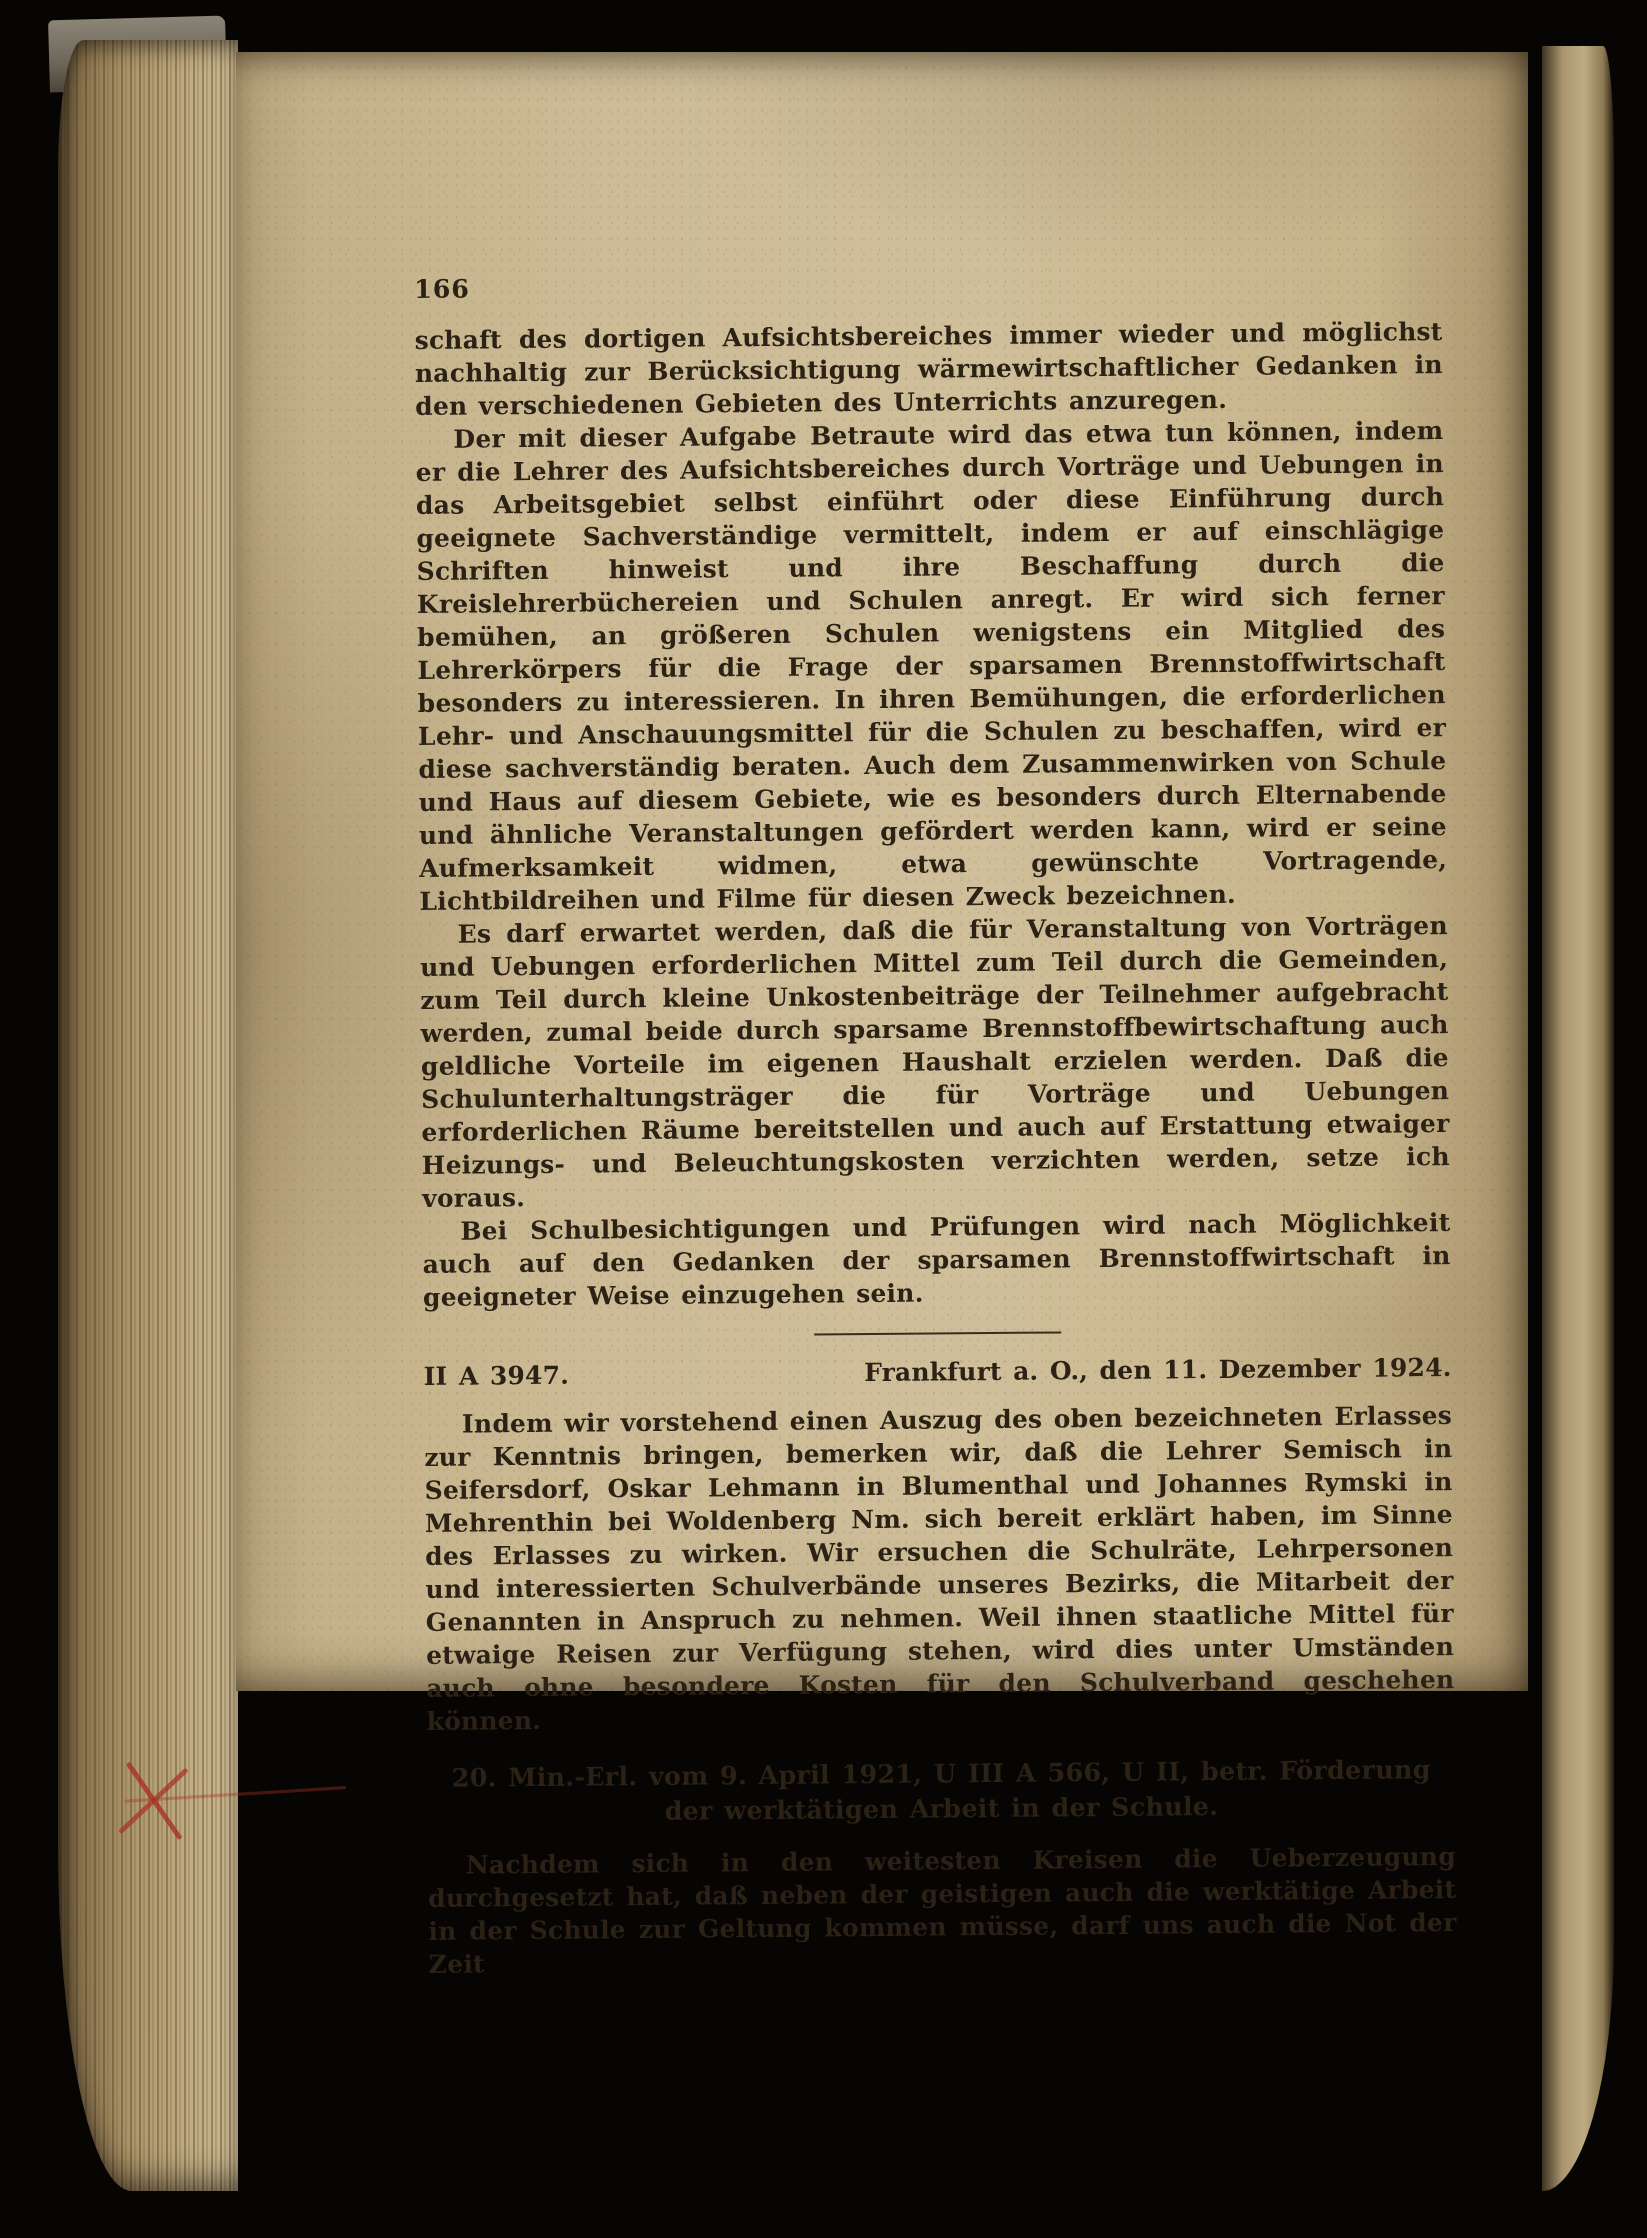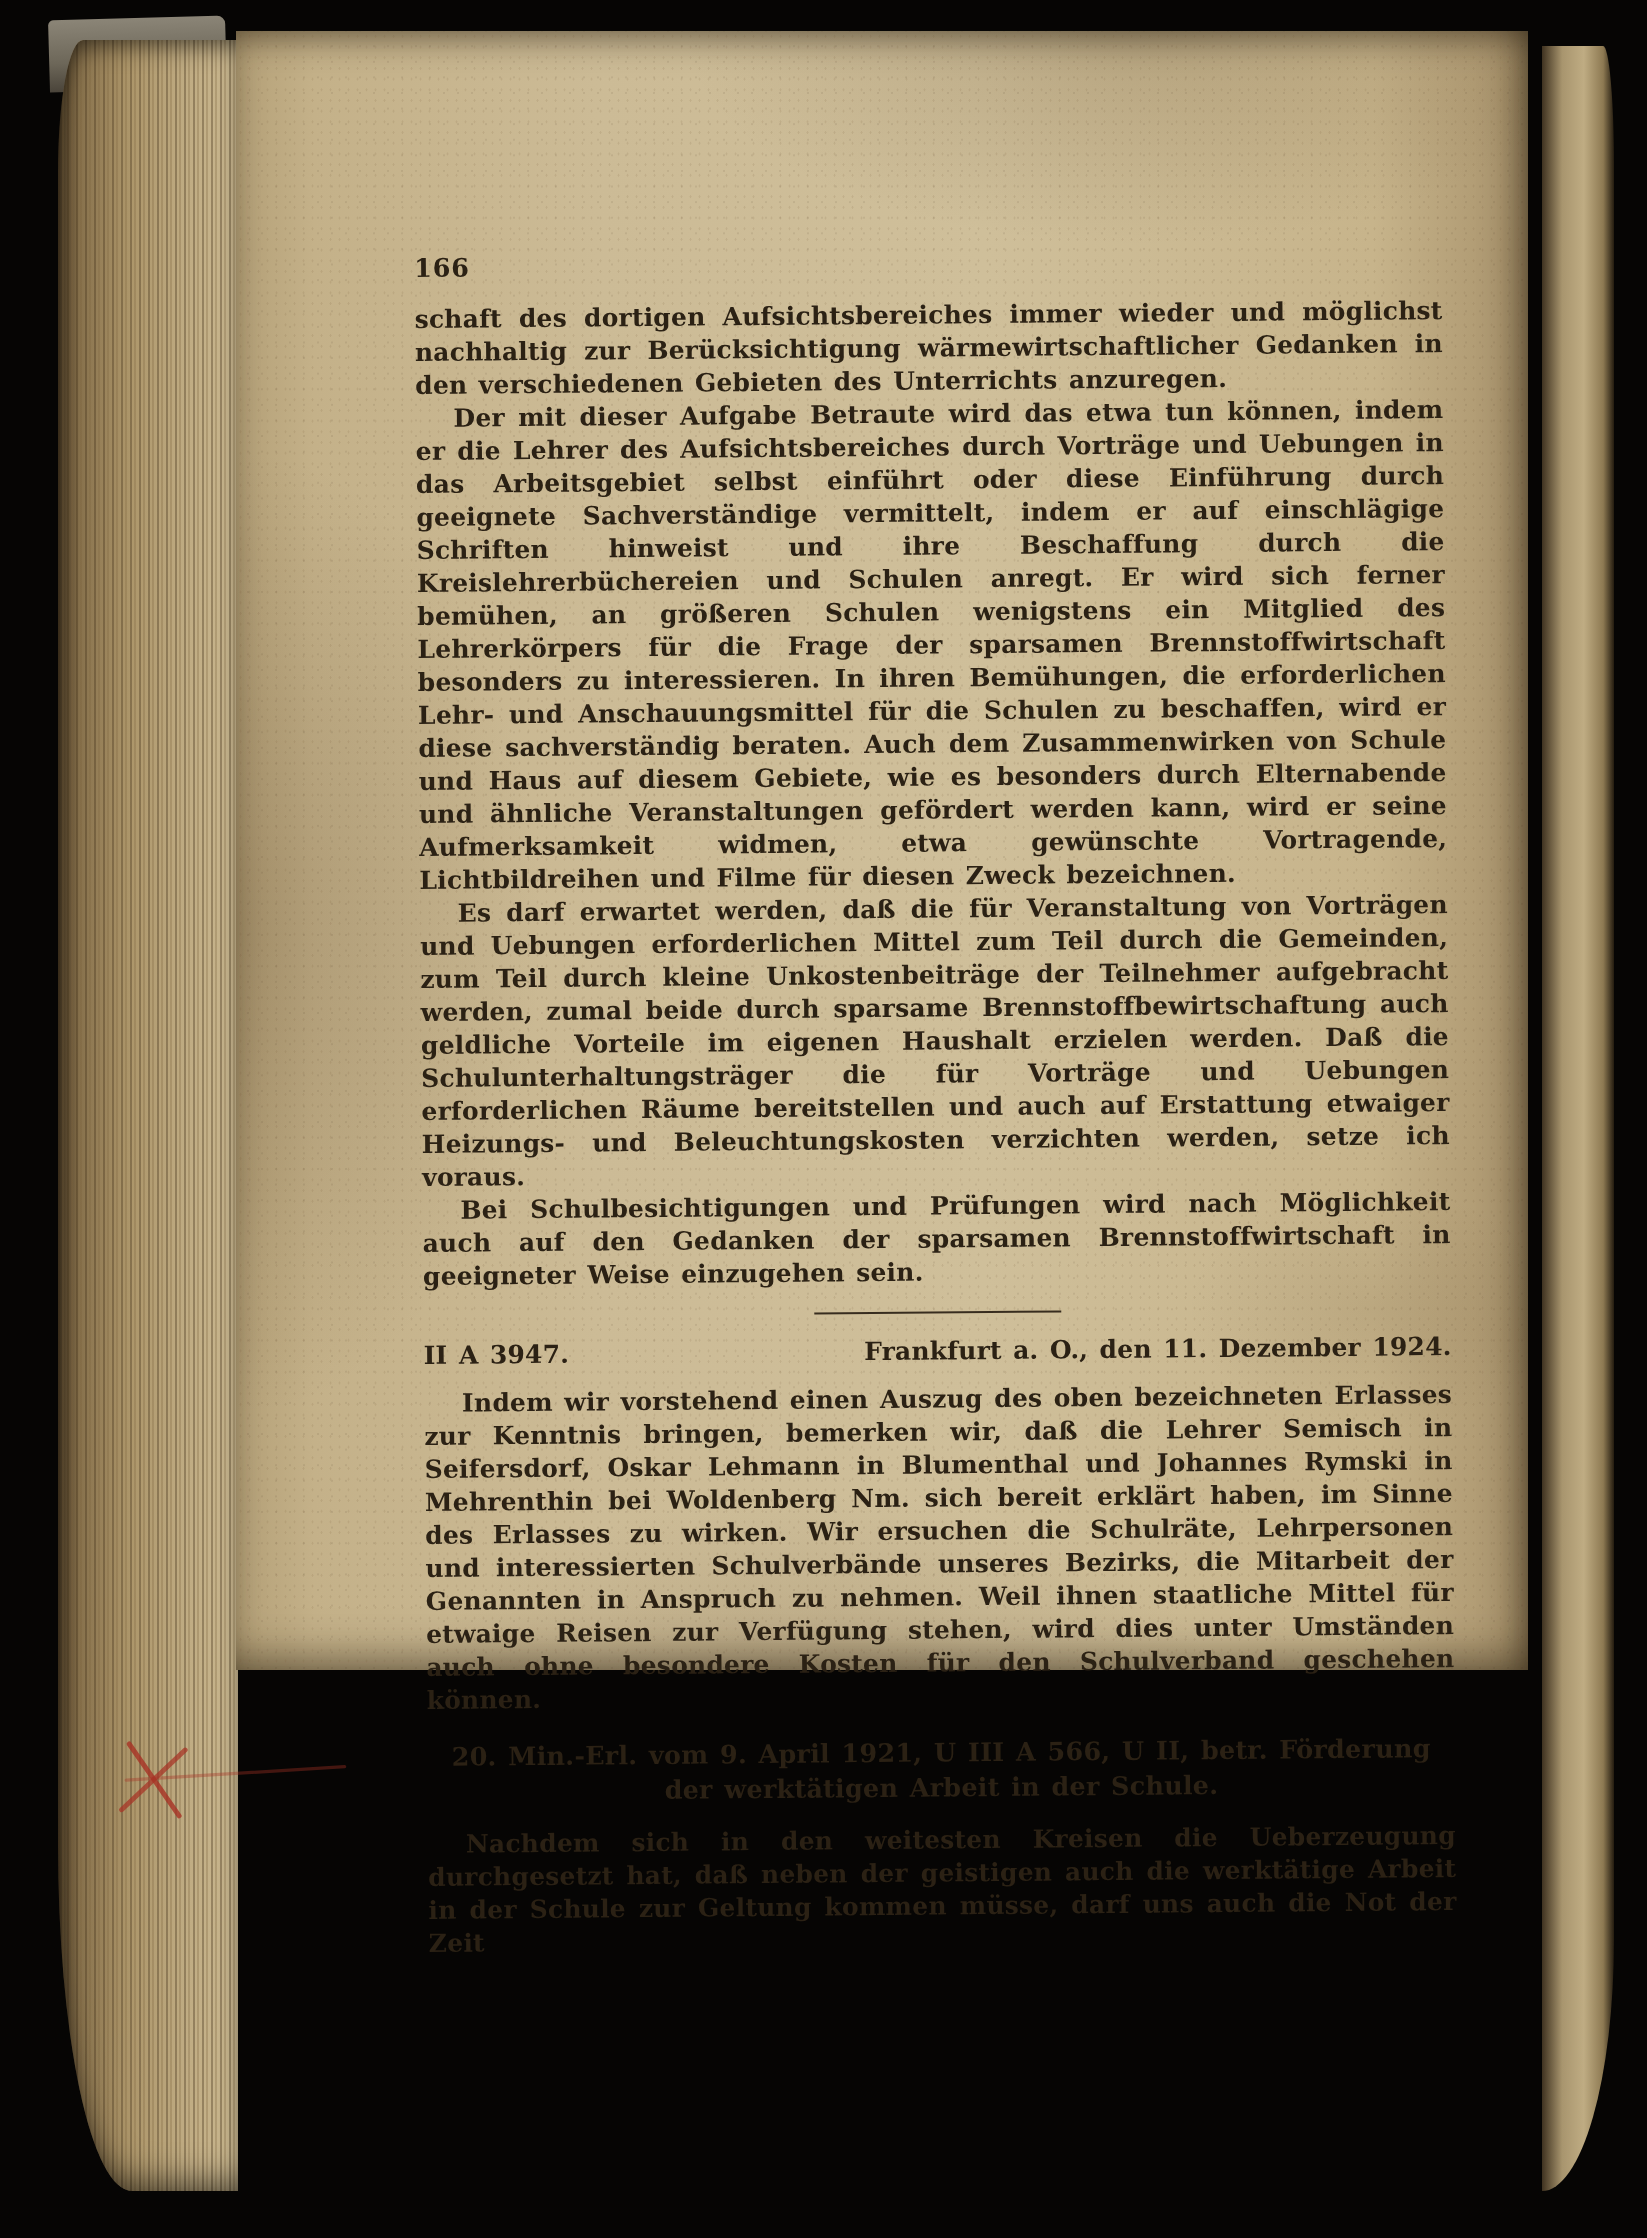--- a/index.html
+++ b/index.html
@@ -34,21 +34,21 @@
         rgba(0,0,0,0) 1.6px 4.1px,
         rgba(126,102,64,0.30) 4.1px 5.8px,
         rgba(0,0,0,0) 5.8px 9px),
       linear-gradient(90deg, #453722 0%, #87714c 12%, #ab9468 38%, #c0ac83 72%, #cab890 100%);
     border-radius: 25px 0 0 74px / 132px 0 0 346px;
     box-shadow: inset 0 15px 25px -10px rgba(0,0,0,0.6), inset 0 -25px 33px -15px rgba(0,0,0,0.55);
   }
   
   .page {
     position: absolute;
-    left: 236px; top: 31px;
+    left: 236px; top: 52px;
     width: 1292px; height: 1639px;
     background:
       radial-gradient(ellipse 741px 346px at 70% 0%, rgba(92,70,42,0.20), transparent 62%),
       radial-gradient(ellipse 511px 807px at 0% 55%, rgba(84,62,36,0.22), transparent 60%),
       radial-gradient(ellipse 577px 297px at 45% 102%, rgba(92,70,42,0.20), transparent 70%),
       radial-gradient(ellipse 247px 165px at 88% 78%, rgba(96,74,44,0.12), transparent 75%),
       linear-gradient(90deg, #b4a077 0%, #c4b189 6%, #ccbb96 28%, #cfbf9a 58%, #c7b48b 88%, #a7916a 100%);
     box-shadow:
       inset 0 21.4px 35px -16.5px rgba(38,28,14,0.55),
       inset 0 -31px 43px -20px rgba(38,28,14,0.50),

